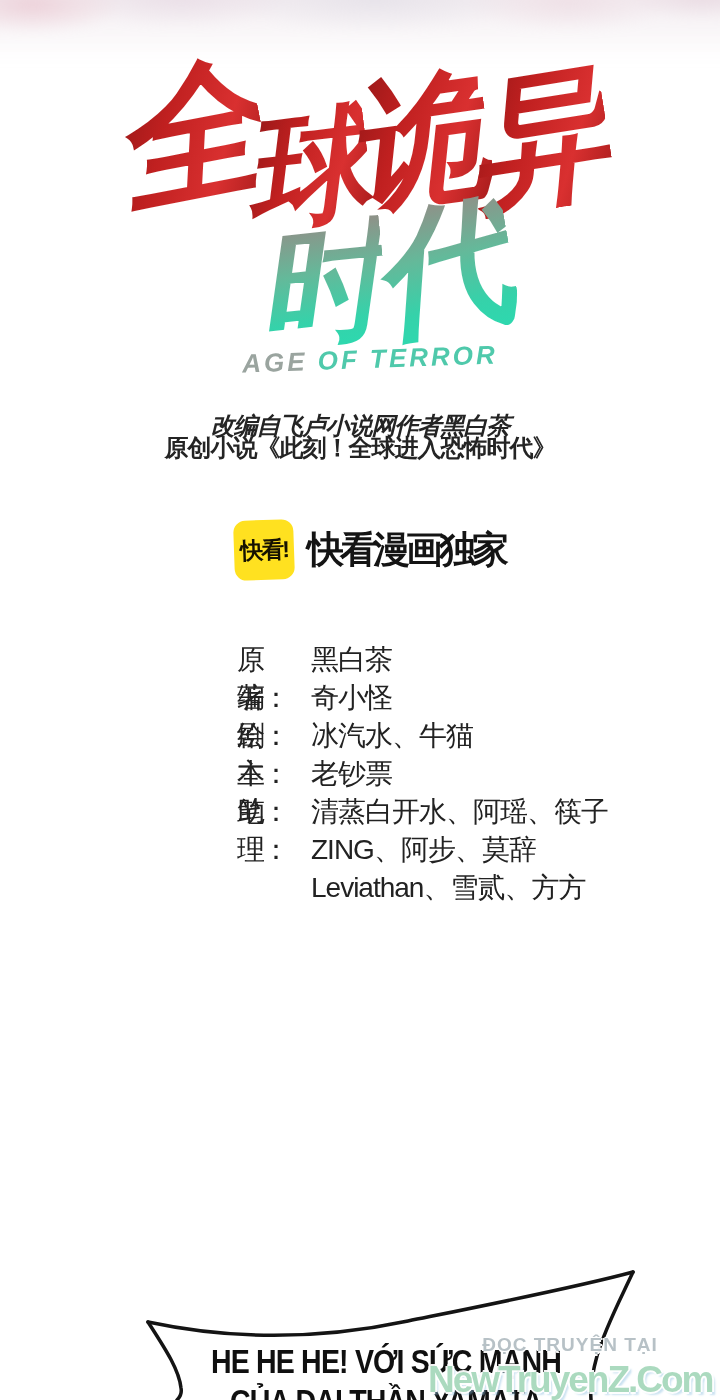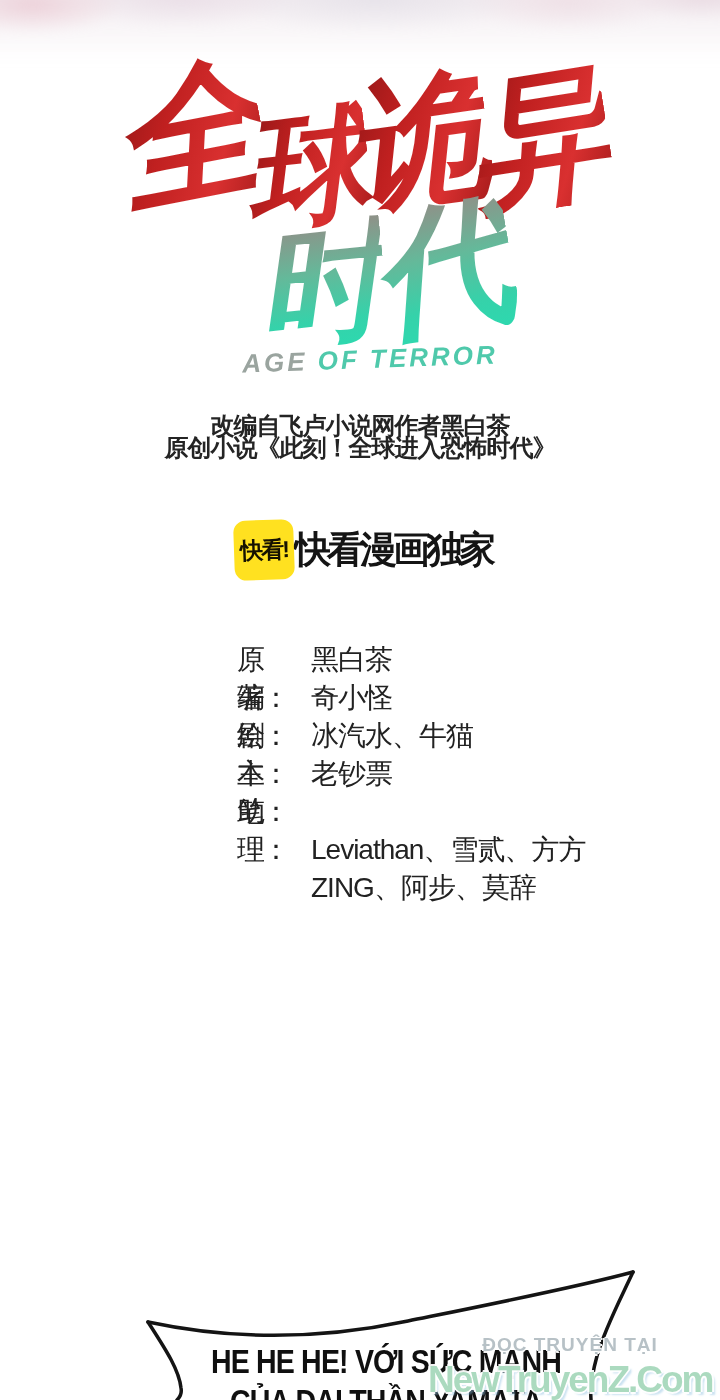--- a/index.html
+++ b/index.html
@@ -48,32 +48,32 @@
     font-style:italic;font-weight:bold;font-size:26px;letter-spacing:3px;transform:rotate(-2deg);z-index:2;
   }
   .sub-a{color:#9aa49f;}
   .sub-b{color:#4fc9ab;}
 
   
   .source-line{
     position:absolute;left:0;width:720px;text-align:center;
     font-size:24px;font-weight:600;color:#242424;letter-spacing:-1px;
   }
-  .source1{top:410px;}
+  .source1{top:410px;font-style:italic;}
   .source2{top:432px;}
 
   
   .publisher-row{position:absolute;left:234px;top:520px;display:flex;align-items:center;}
   .kk-badge{
     width:60px;height:60px;background:#ffe120;border-radius:12px;
     display:flex;align-items:center;justify-content:center;
     font-weight:800;font-size:23px;color:#161200;transform:rotate(-2deg);
     letter-spacing:-2px;
   }
-  .kk-label{font-size:37px;font-weight:800;color:#141414;letter-spacing:-4px;}
+  .kk-label{margin-left:13px;font-size:37px;font-weight:800;color:#141414;letter-spacing:-4px;}
 
   
   .credits{position:absolute;left:237px;top:641px;z-index:2;}
   .credit-row{display:flex;height:38px;font-size:28px;color:#222;font-weight:500;}
   .c-label{flex:0 0 74px;width:74px;letter-spacing:-3px;}
   .c-value{white-space:nowrap;letter-spacing:-1px;}
 
   
   .bubble-svg{position:absolute;left:0;top:1250px;width:720px;height:150px;z-index:1;}
   .bubble-text{
@@ -137,28 +137,29 @@
       <div class="credit-row">
         <span class="c-label">剧本：</span>
         <span class="c-value">冰汽水、牛猫</span>
       </div>
       <div class="credit-row">
         <span class="c-label">主笔：</span>
         <span class="c-value">老钞票</span>
       </div>
       <div class="credit-row">
         <span class="c-label">助理：</span>
+        <span class="c-value">清蒸白开水、阿瑶、筷子</span>
+      </div>
+      <div class="credit-row">
+        <span class="c-label"></span>
+        <span class="c-value">ZING、阿步、莫辞</span>
       </div>
       <div class="credit-row">
         <span class="c-label"></span>
         <span class="c-value">Leviathan、雪贰、方方</span>
-      </div>
-      <div class="credit-row">
-        <span class="c-label"></span>
-        <span class="c-value">ZING、阿步、莫辞</span>
       </div>
     </div>
 
   <svg class="bubble-svg" viewBox="0 0 720 150" xmlns="http://www.w3.org/2000/svg">
     <path d="M148,72 C232,90 318,90 408,71 C492,54 578,37 633,22" fill="none" stroke="#141414" stroke-width="3.5" stroke-linecap="round"></path>
     <path d="M633,22 C620,50 605,78 597,106 C592,124 590,137 591,150" fill="none" stroke="#141414" stroke-width="3.5" stroke-linecap="round"></path>
     <path d="M148,72 C164,97 179,119 181,138 C182,143 180,147 177,150" fill="none" stroke="#141414" stroke-width="3.5" stroke-linecap="round"></path>
   </svg>
 
   <div class="bubble-text">

